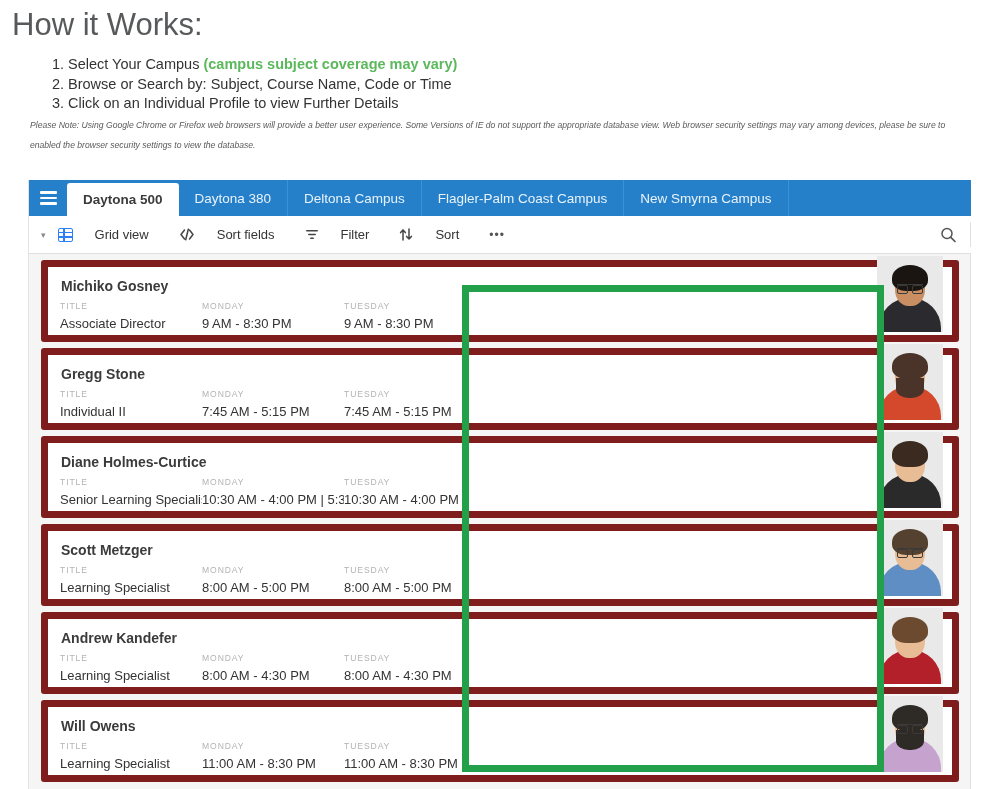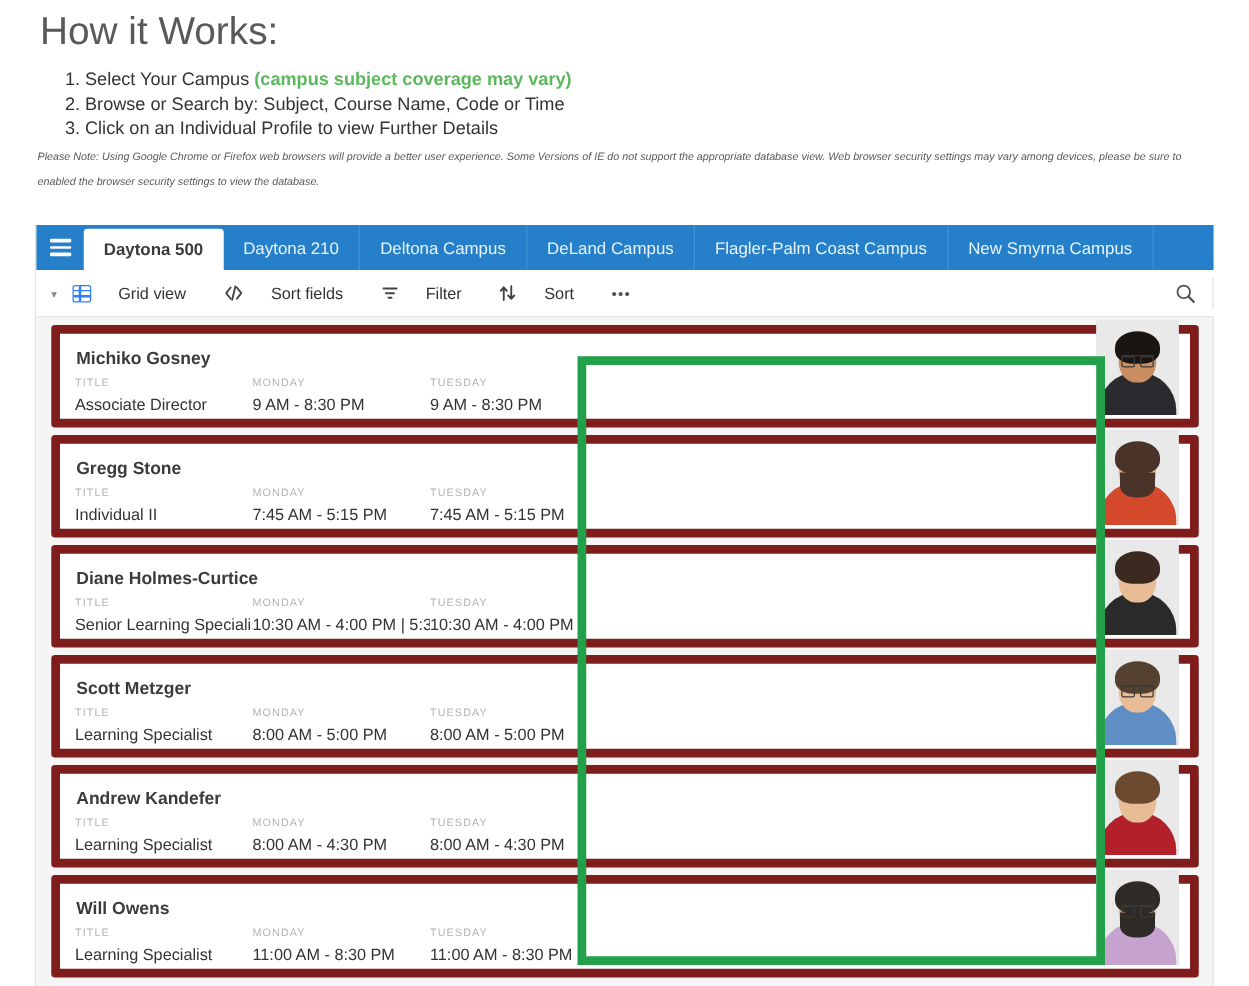--- a/index.html
+++ b/index.html
@@ -7,21 +7,21 @@
     margin: 0; padding: 0;
     width: 999px; height: 789px;
     background: #ffffff;
     font-family: "Liberation Sans", sans-serif;
     overflow: hidden;
   }
   #page { position: relative; width: 999px; height: 789px; background: #fff; }
 
   
   .howitworks-title {
-    position: absolute; left: 32px; top: 6px;
+    position: absolute; left: 12px; top: 6px;
     font-size: 31px; font-weight: 400; color: #58595b;
     letter-spacing: 0px; line-height: 38px;
     font-family: "Liberation Sans", sans-serif;
   }
   .steps { position: absolute; left: 52px; top: 55px; width: 900px; }
   .step {
     font-size: 14.5px; color: #333333; line-height: 19.5px;
     padding-left: 16px; position: relative; margin-bottom: 0px;
     white-space: nowrap;
   }
@@ -210,27 +210,24 @@
         <div class="bars">
             <i></i>
             <i></i>
             <i></i>
           </div>
       </div>
       <div class="tab active">
           <span>Daytona 500</span>
         </div>
       <div class="tab">
-          <span>Daytona 210</span>
+          <span>Daytona 380</span>
         </div>
       <div class="tab">
           <span>Deltona Campus</span>
-        </div>
-      <div class="tab">
-          <span>DeLand Campus</span>
         </div>
       <div class="tab">
           <span>Flagler-Palm Coast Campus</span>
         </div>
       <div class="tab">
           <span>New Smyrna Campus</span>
         </div>
     </div>
 
     <div class="toolbar">

